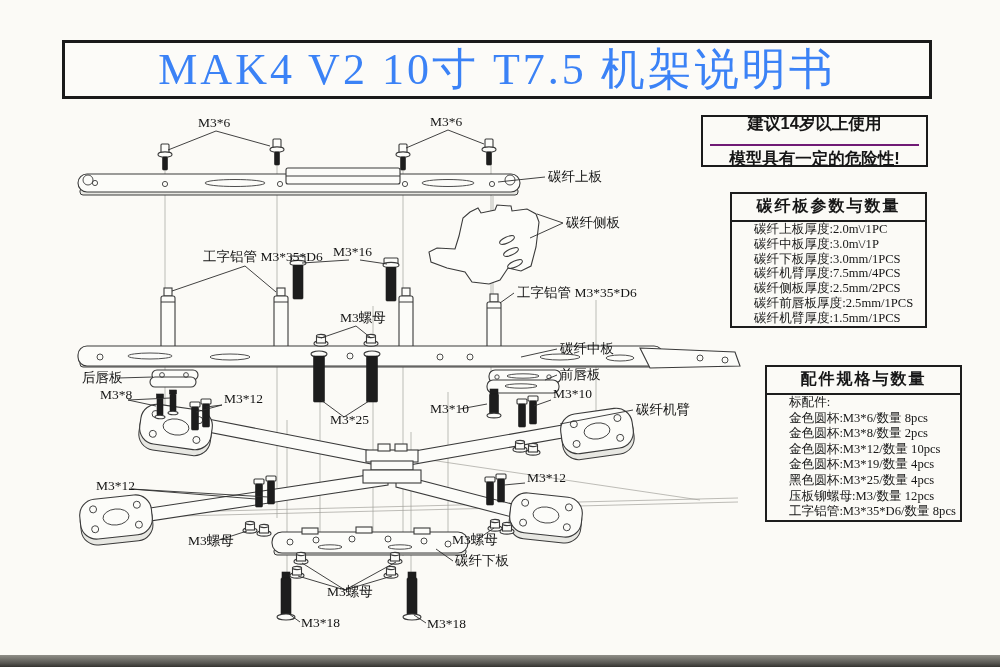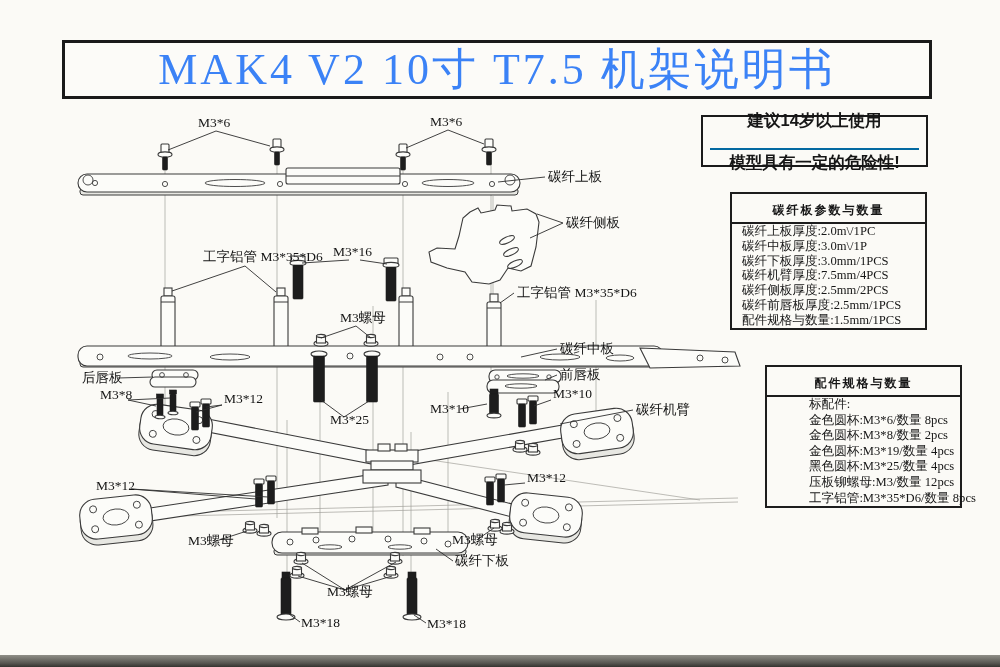--- a/index.html
+++ b/index.html
@@ -7,30 +7,30 @@
         font-family:"Liberation Serif","DejaVu Serif",serif;color:#161616;}
   
   .title-box{position:absolute;left:62px;top:40px;width:864px;height:53px;
      border:3px solid #1a1a1a;background:#fcfbf8;display:flex;align-items:center;justify-content:center;}
   .title-box .t{font-size:44px;letter-spacing:3px;color:#3b82f6;white-space:nowrap;}
   
   .warn-box{position:absolute;left:701px;top:115px;width:223px;height:48px;
      border:2px solid #1a1a1a;background:#fbfaf6;
      font-family:"Liberation Sans","DejaVu Sans",sans-serif;font-weight:bold;
      display:flex;flex-direction:column;align-items:center;justify-content:center;}
-  .warn-box .w1{font-size:16.5px;padding:1px 6px 16px 6px;border-bottom:2px solid #0369a1;width:88%;text-align:center;}
+  .warn-box .w1{font-size:16.5px;padding:1px 6px 9px 6px;border-bottom:2px solid #701a75;width:88%;text-align:center;}
   .warn-box .w2{font-size:16.5px;margin-top:2px;white-space:nowrap;}
   
   .spec-box{position:absolute;border:2px solid #1d1d1d;background:#fbfaf6;}
-  .spec-title{text-align:center;font-size:12px;font-weight:bold;letter-spacing:2px;
-     border-bottom:2px solid #1d1d1d;padding:8px 0 3px 0;}
-  .srow{font-size:12.6px;line-height:14.8px;padding-left:10px;white-space:nowrap;}
+  .spec-title{text-align:center;font-size:16px;font-weight:bold;letter-spacing:2px;
+     border-bottom:2px solid #1d1d1d;padding:2px 0 3px 0;}
+  .srow{font-size:12.6px;line-height:14.8px;padding-left:22px;white-space:nowrap;}
   #board-box{left:730px;top:192px;width:193px;}
   #parts-box{left:765px;top:365px;width:193px;}
-  #parts-box .srow{line-height:15.6px;margin-left:32px;}
+  #parts-box .srow{line-height:15.6px;}
   
   .scan-bar{position:absolute;left:0;top:655px;width:1000px;height:12px;
      background:linear-gradient(#908f88,#55544f 70%,#34332f);}
   
   svg{position:absolute;left:0;top:0;}
   .part{fill:#fcfcf9;stroke:#3a3a3a;stroke-width:1.1;}
   .shade{fill:#e7e7e2;stroke:#3a3a3a;stroke-width:1;}
   .dark{fill:#1d1d1d;stroke:#1d1d1d;stroke-width:0.6;}
   .hole{fill:none;stroke:#3a3a3a;stroke-width:0.9;}
   .ln{stroke:#3a3a3a;stroke-width:1;fill:none;}
@@ -321,30 +321,31 @@
 
   <div class="spec-box" id="board-box">
     <div class="spec-title">碳纤板参数与数量</div>
     <div class="spec-rows">
       <div class="srow">碳纤上板厚度:2.0m\/1PC</div>
       <div class="srow">碳纤中板厚度:3.0m\/1P</div>
       <div class="srow">碳纤下板厚度:3.0mm/1PCS</div>
       <div class="srow">碳纤机臂厚度:7.5mm/4PCS</div>
       <div class="srow">碳纤侧板厚度:2.5mm/2PCS</div>
       <div class="srow">碳纤前唇板厚度:2.5mm/1PCS</div>
-      <div class="srow">配件规格与数量:1.5mm/1PCS</div>
+      <div class="srow">碳纤机臂厚度:1.5mm/1PCS</div>
     </div>
   </div>
 
   <div class="spec-box" id="parts-box">
     <div class="spec-title">配件规格与数量</div>
     <div class="spec-rows">
       <div class="srow">标配件:</div>
       <div class="srow">金色圆杯:M3*6/数量 8pcs</div>
       <div class="srow">金色圆杯:M3*8/数量 2pcs</div>
+      <div class="srow">金色圆杯:M3*12/数量 10pcs</div>
       <div class="srow">金色圆杯:M3*19/数量 4pcs</div>
       <div class="srow">黑色圆杯:M3*25/数量 4pcs</div>
       <div class="srow">压板铆螺母:M3/数量 12pcs</div>
       <div class="srow">工字铝管:M3*35*D6/数量 8pcs</div>
     </div>
   </div>
 
   <div class="scan-bar"></div>
 
 </div>

